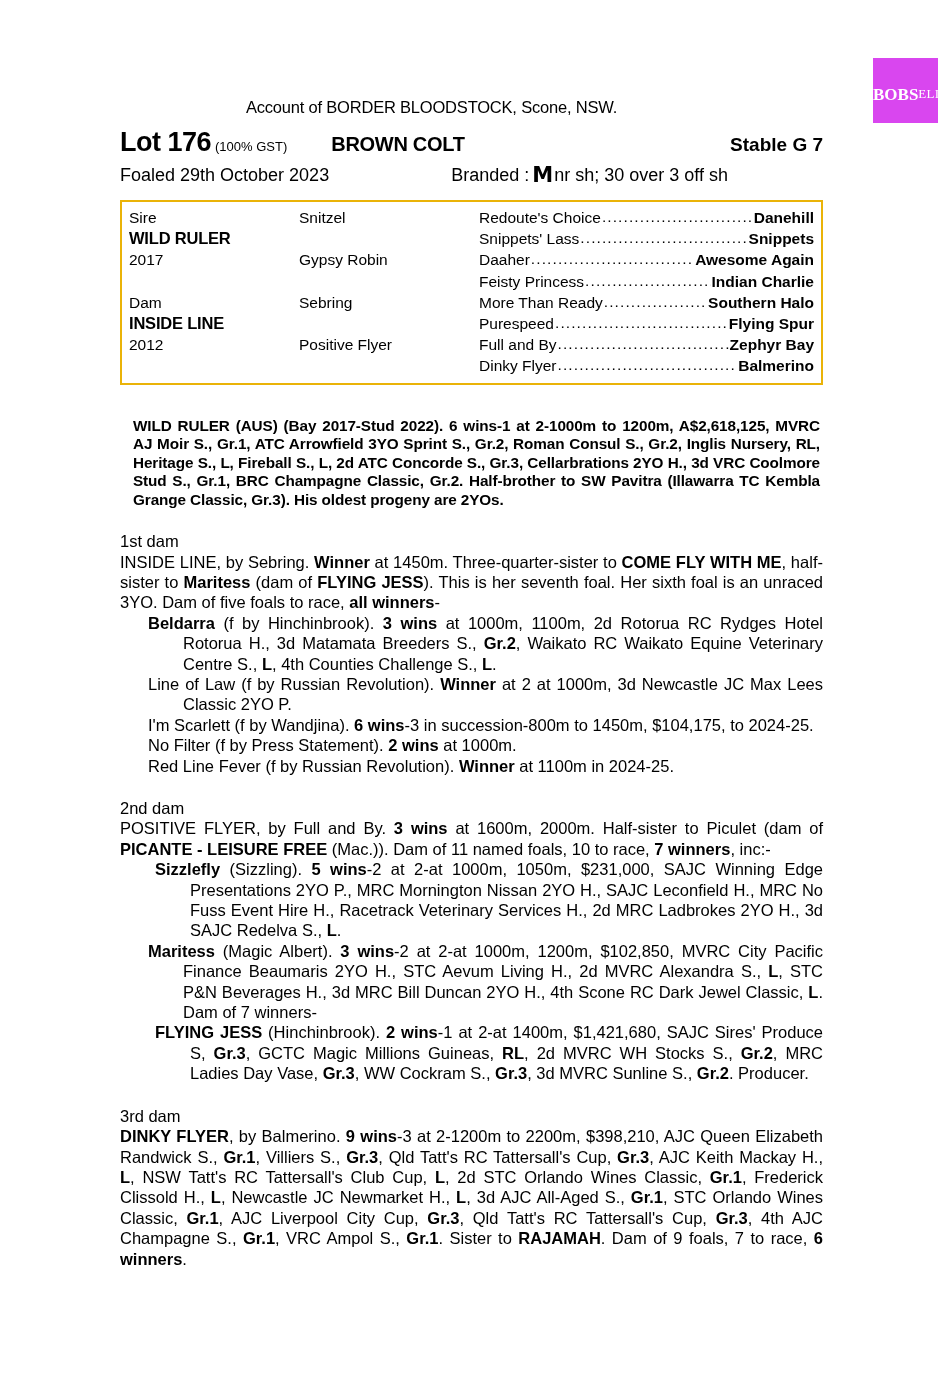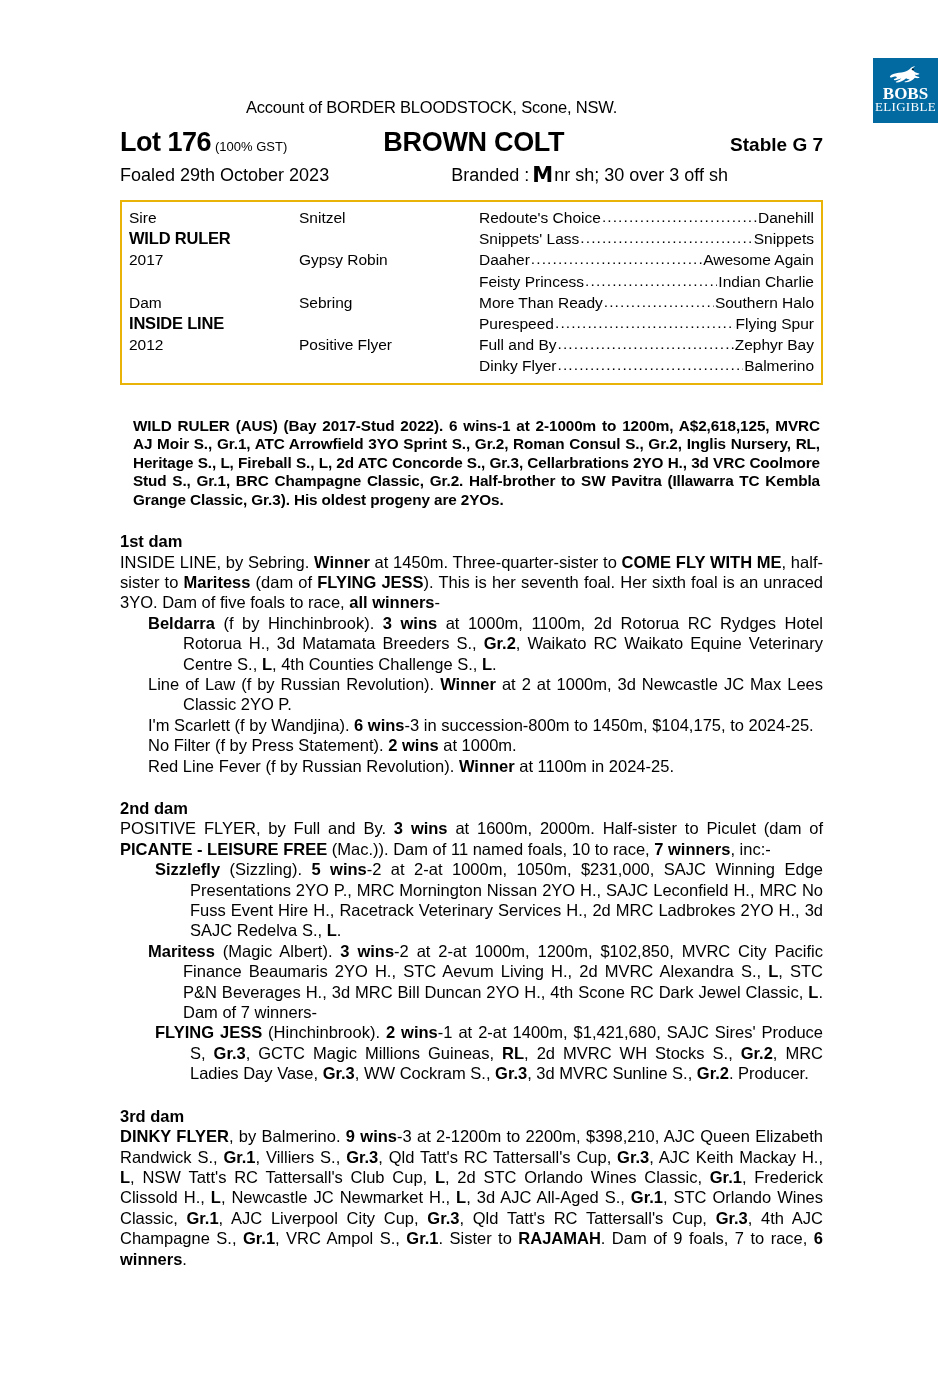--- a/index.html
+++ b/index.html
@@ -26,23 +26,23 @@
   .header-zone {
     position: relative;
     padding: 0 115px 0 120px;
   }
   .bobs-logo {
     position: absolute;
     top: 58px;
     right: 0px;
     width: 65px;
     height: 65px;
-    background: #0369a1;
-    display: flex;
-    flex-direction: column;
+    background: #d946ef;
+    display: flex;
+    flex-direction: row;
     align-items: center;
     justify-content: flex-start;
     padding-top: 6px;
   }
   .bobs-horse { width: 46px; height: 20px; display:block; }
   .bobs-word {
     color: #ffffff;
     font-family: "Liberation Serif", serif;
     font-weight: bold;
     font-size: 17px;
@@ -80,23 +80,23 @@
     letter-spacing: -0.5px;
     white-space: nowrap;
   }
   .gst {
     font-size: 13px;
     margin-left: 4px;
     white-space: nowrap;
   }
   .colour-sex {
     font-weight: bold;
-    font-size: 27px;
+    font-size: 20px;
     letter-spacing: -0.3px;
-    margin-left: 96px;
+    margin-left: 44px;
     white-space: nowrap;
   }
   .stable {
     font-weight: bold;
     font-size: 19px;
     margin-left: auto;
     white-space: nowrap;
   }
 
   .foaled-row {
@@ -146,40 +146,40 @@
     flex: 1 1 auto;
     overflow: hidden;
     margin: 0 1px;
     position: relative;
     top: -1px;
     letter-spacing: 1.1px;
     color: #000;
     font-size: 15.5px;
     white-space: nowrap;
   }
-  .leader .rname { flex: 0 0 auto; }
+  .leader .rname { flex: 0 0 auto; font-weight: bold; }
 
   
   .sire-para {
     margin: 32px 118px 0 133px;
     font-weight: bold;
     font-size: 15.3px;
     line-height: 18.5px;
     text-align: justify;
     letter-spacing: -0.1px;
   }
 
   
   .body-zone {
     margin: 0 115px 0 120px;
     font-size: 16.5px;
     line-height: 20.4px;
   }
   .dam-head {
-    font-weight: bold;
+    font-weight: normal;
     font-size: 16.5px;
     margin-top: 22px;
     margin-bottom: 0px;
   }
   .entry {
     text-align: justify;
     text-indent: 0;
     padding-left: 0;
   }
   .entry.lvl0 { padding-left: 0px;  text-indent: 0px; }

